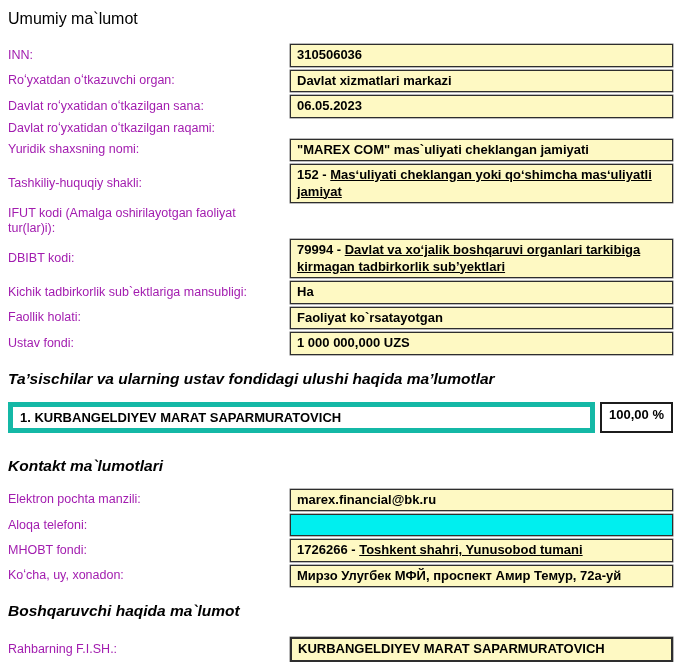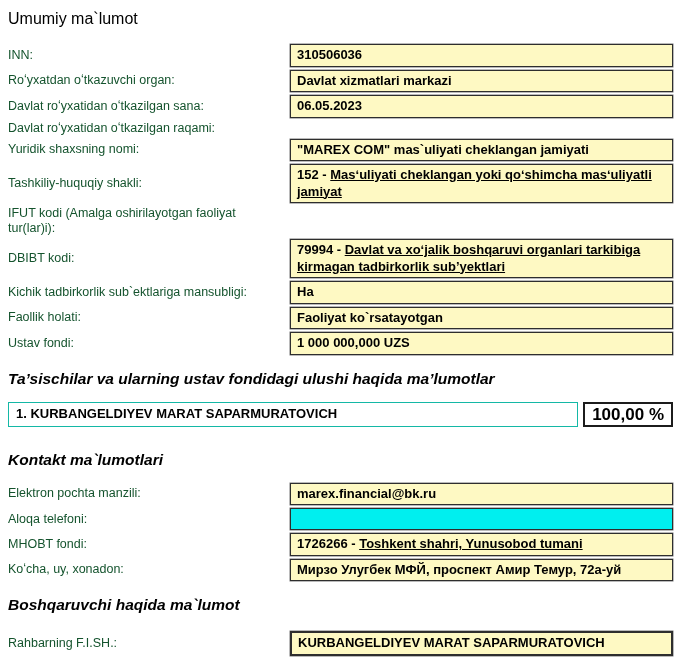--- a/index.html
+++ b/index.html
@@ -25,21 +25,21 @@
     display: flex;
     align-items: center;
     margin-bottom: 3px;
   }
   .info-label {
     flex: 0 0 282px;
     width: 282px;
     box-sizing: border-box;
     padding-right: 10px;
     font-size: 12.5px;
-    color: #14532d;
+    color: #a21caf;
     line-height: 15px;
   }
   .value-box {
     flex: 1;
     border: 1px solid #2e2e2e;
     box-shadow: 0 0 0 0.5px #777;
     padding: 2px 6px;
     min-height: 16px;
     font-size: 13px;
     font-weight: bold;
@@ -52,32 +52,32 @@
     text-decoration: underline;
     cursor: pointer;
   }
   .founders-row {
     display: flex;
     gap: 5px;
     margin: 0 0 4px 0;
   }
   .founder-name {
     flex: 1;
-    border: 1px solid #14b8a6;
+    border: 5px solid #14b8a6;
     padding: 2px 7px;
     font-size: 13px;
     font-weight: bold;
     line-height: 17px;
   }
   .founder-share {
     flex: 0 0 auto;
     min-width: 50px;
     border: 2px solid #1c1c1c;
     padding: 2px 7px;
-    font-size: 17px;
+    font-size: 13px;
     font-weight: bold;
     line-height: 17px;
     white-space: nowrap;
   }
 </style>
 </head>
 <body>
 
 <div class="page-title">Umumiy ma`lumot</div>
 

